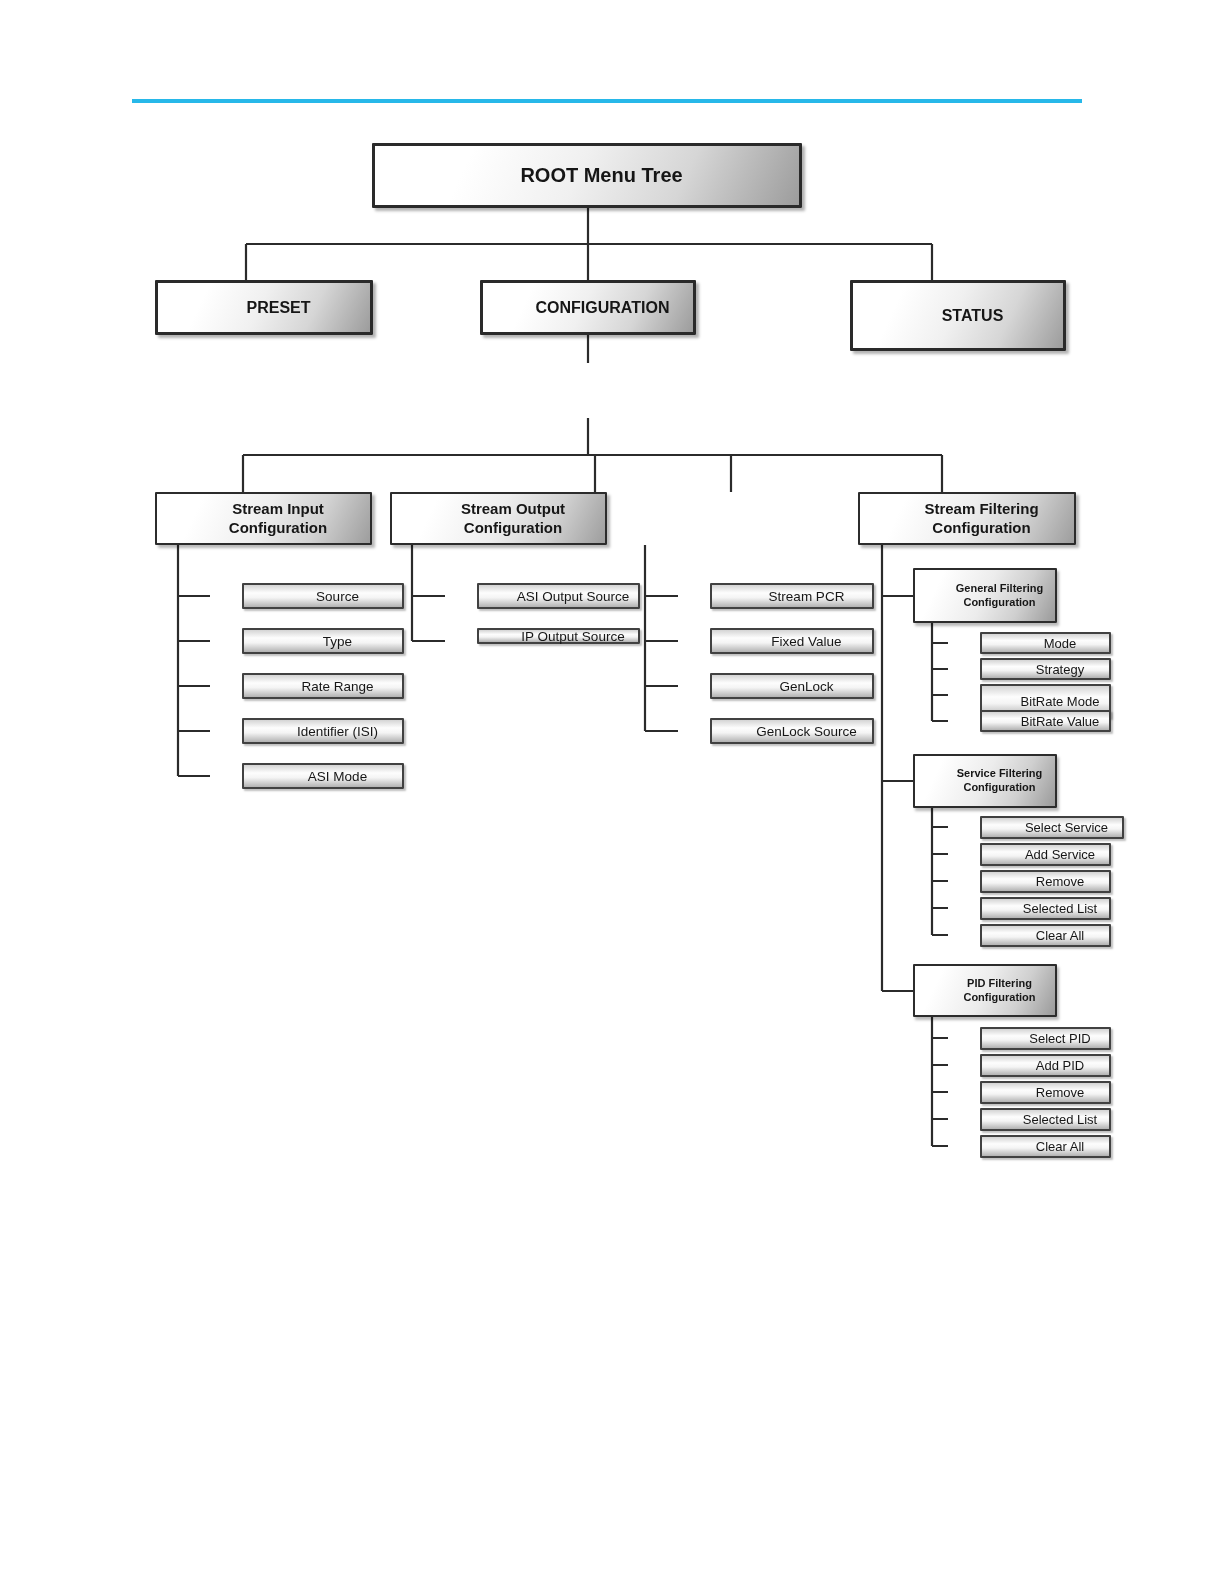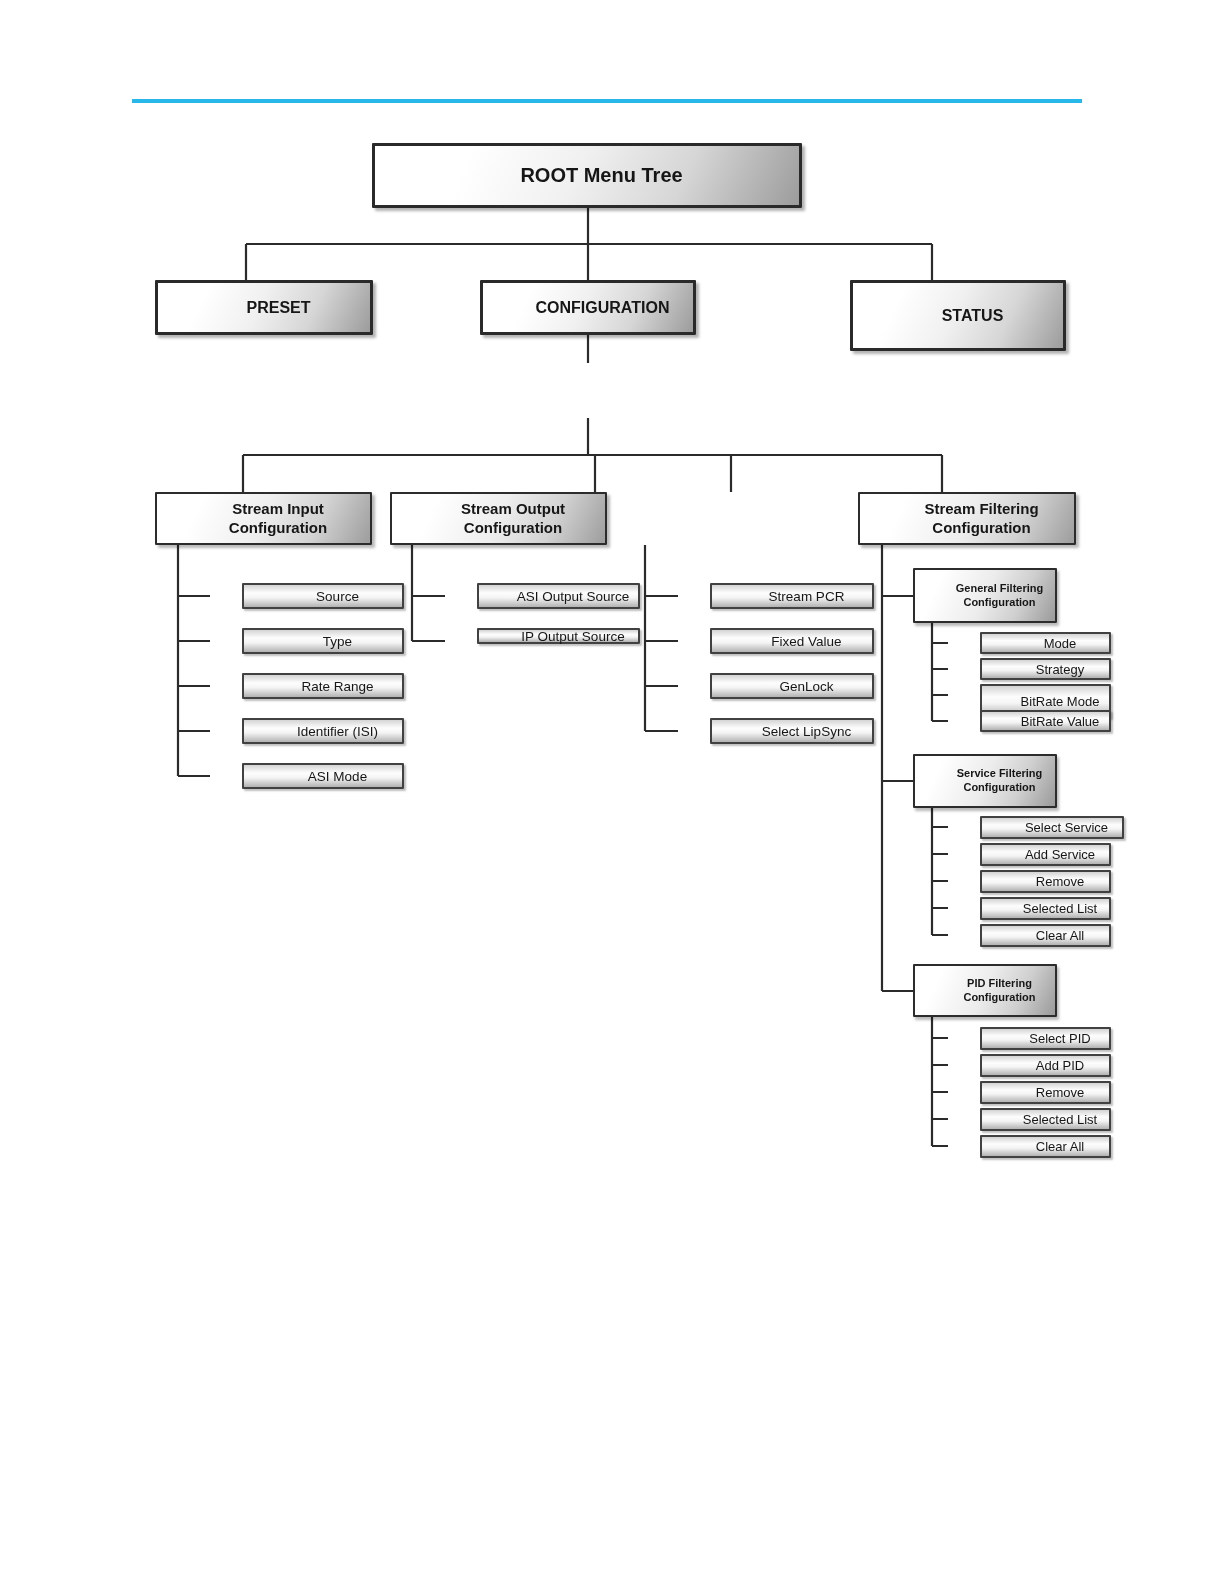--- a/index.html
+++ b/index.html
@@ -130,21 +130,21 @@
   <div class="node leaf" style="left:678px;top:583px;width:164px;height:26px">
     <span>Stream PCR</span>
   </div>
   <div class="node leaf" style="left:678px;top:628px;width:164px;height:26px">
     <span>Fixed Value</span>
   </div>
   <div class="node leaf" style="left:678px;top:673px;width:164px;height:26px">
     <span>GenLock</span>
   </div>
   <div class="node leaf" style="left:678px;top:718px;width:164px;height:26px">
-    <span>Select LipSync</span>
+    <span>GenLock Source</span>
   </div>
 
   <div class="node subhdr" style="left:913px;top:568px;width:144px;height:55px">
     <span>General Filtering</span>
     <span>Configuration</span>
   </div>
   <div class="node leaf leaf-s" style="left:948px;top:632px;width:131px;height:22px">
     <span>Mode</span>
   </div>
   <div class="node leaf leaf-s" style="left:948px;top:658px;width:131px;height:22px">

